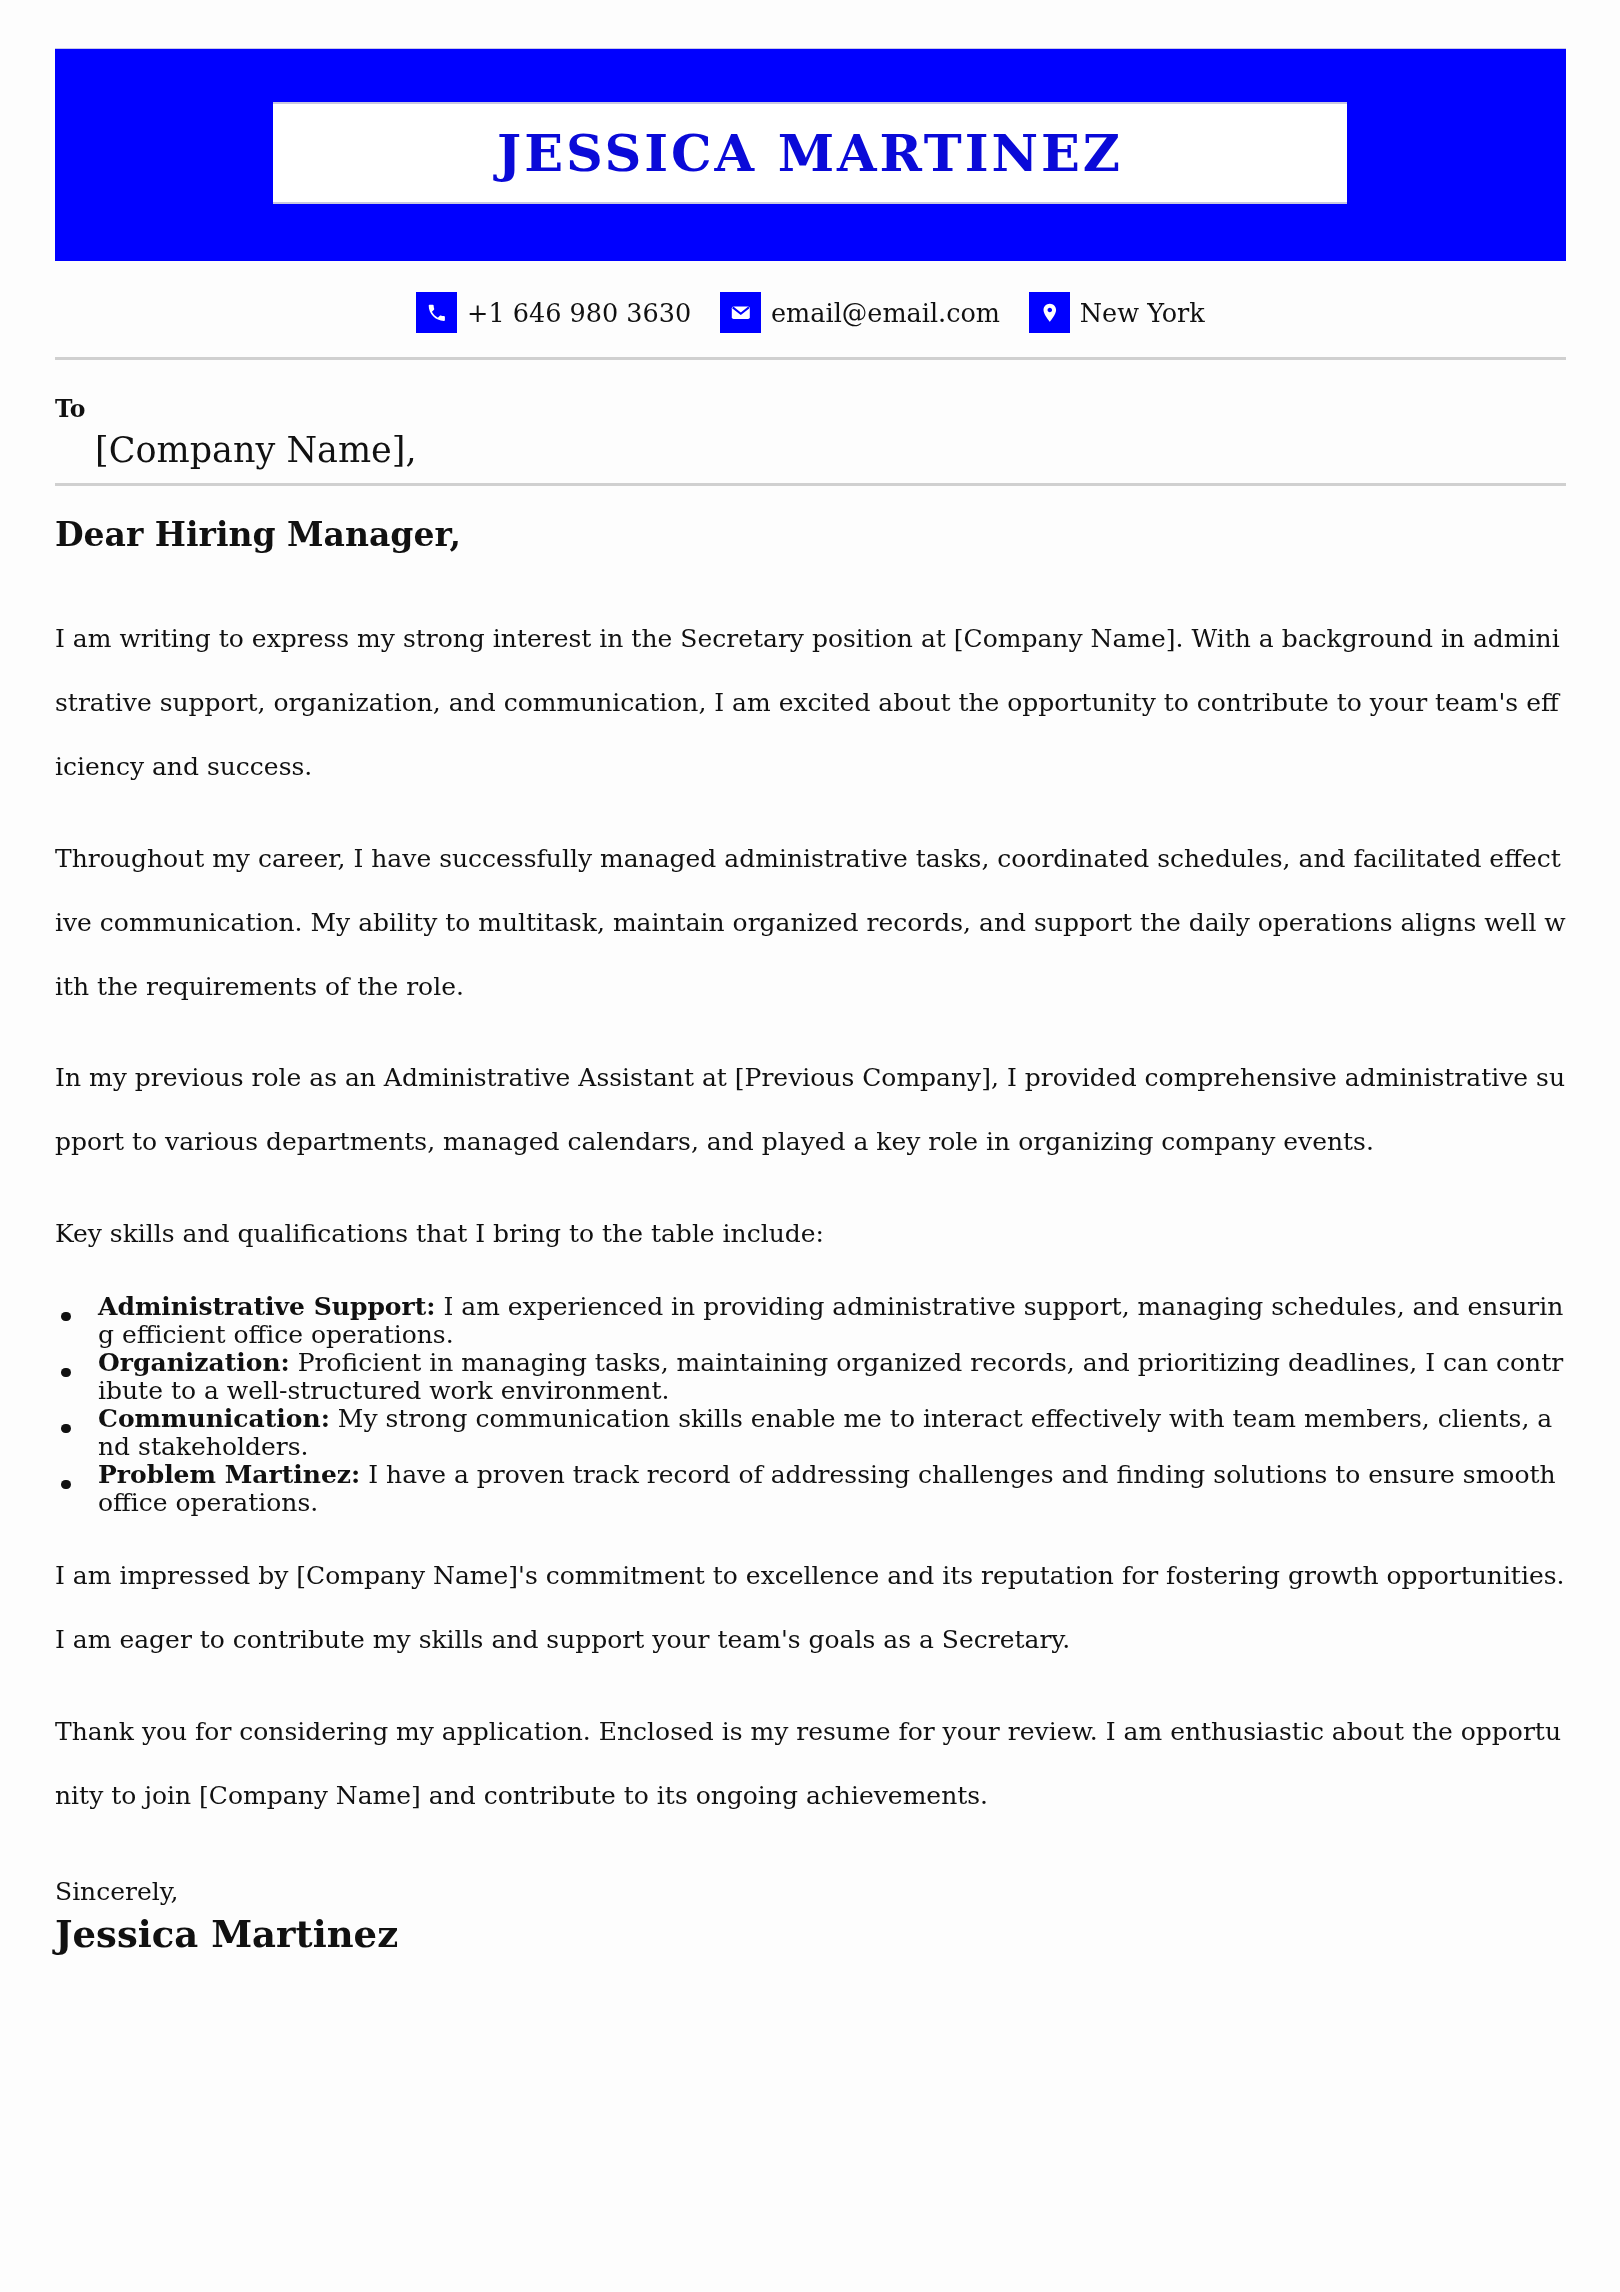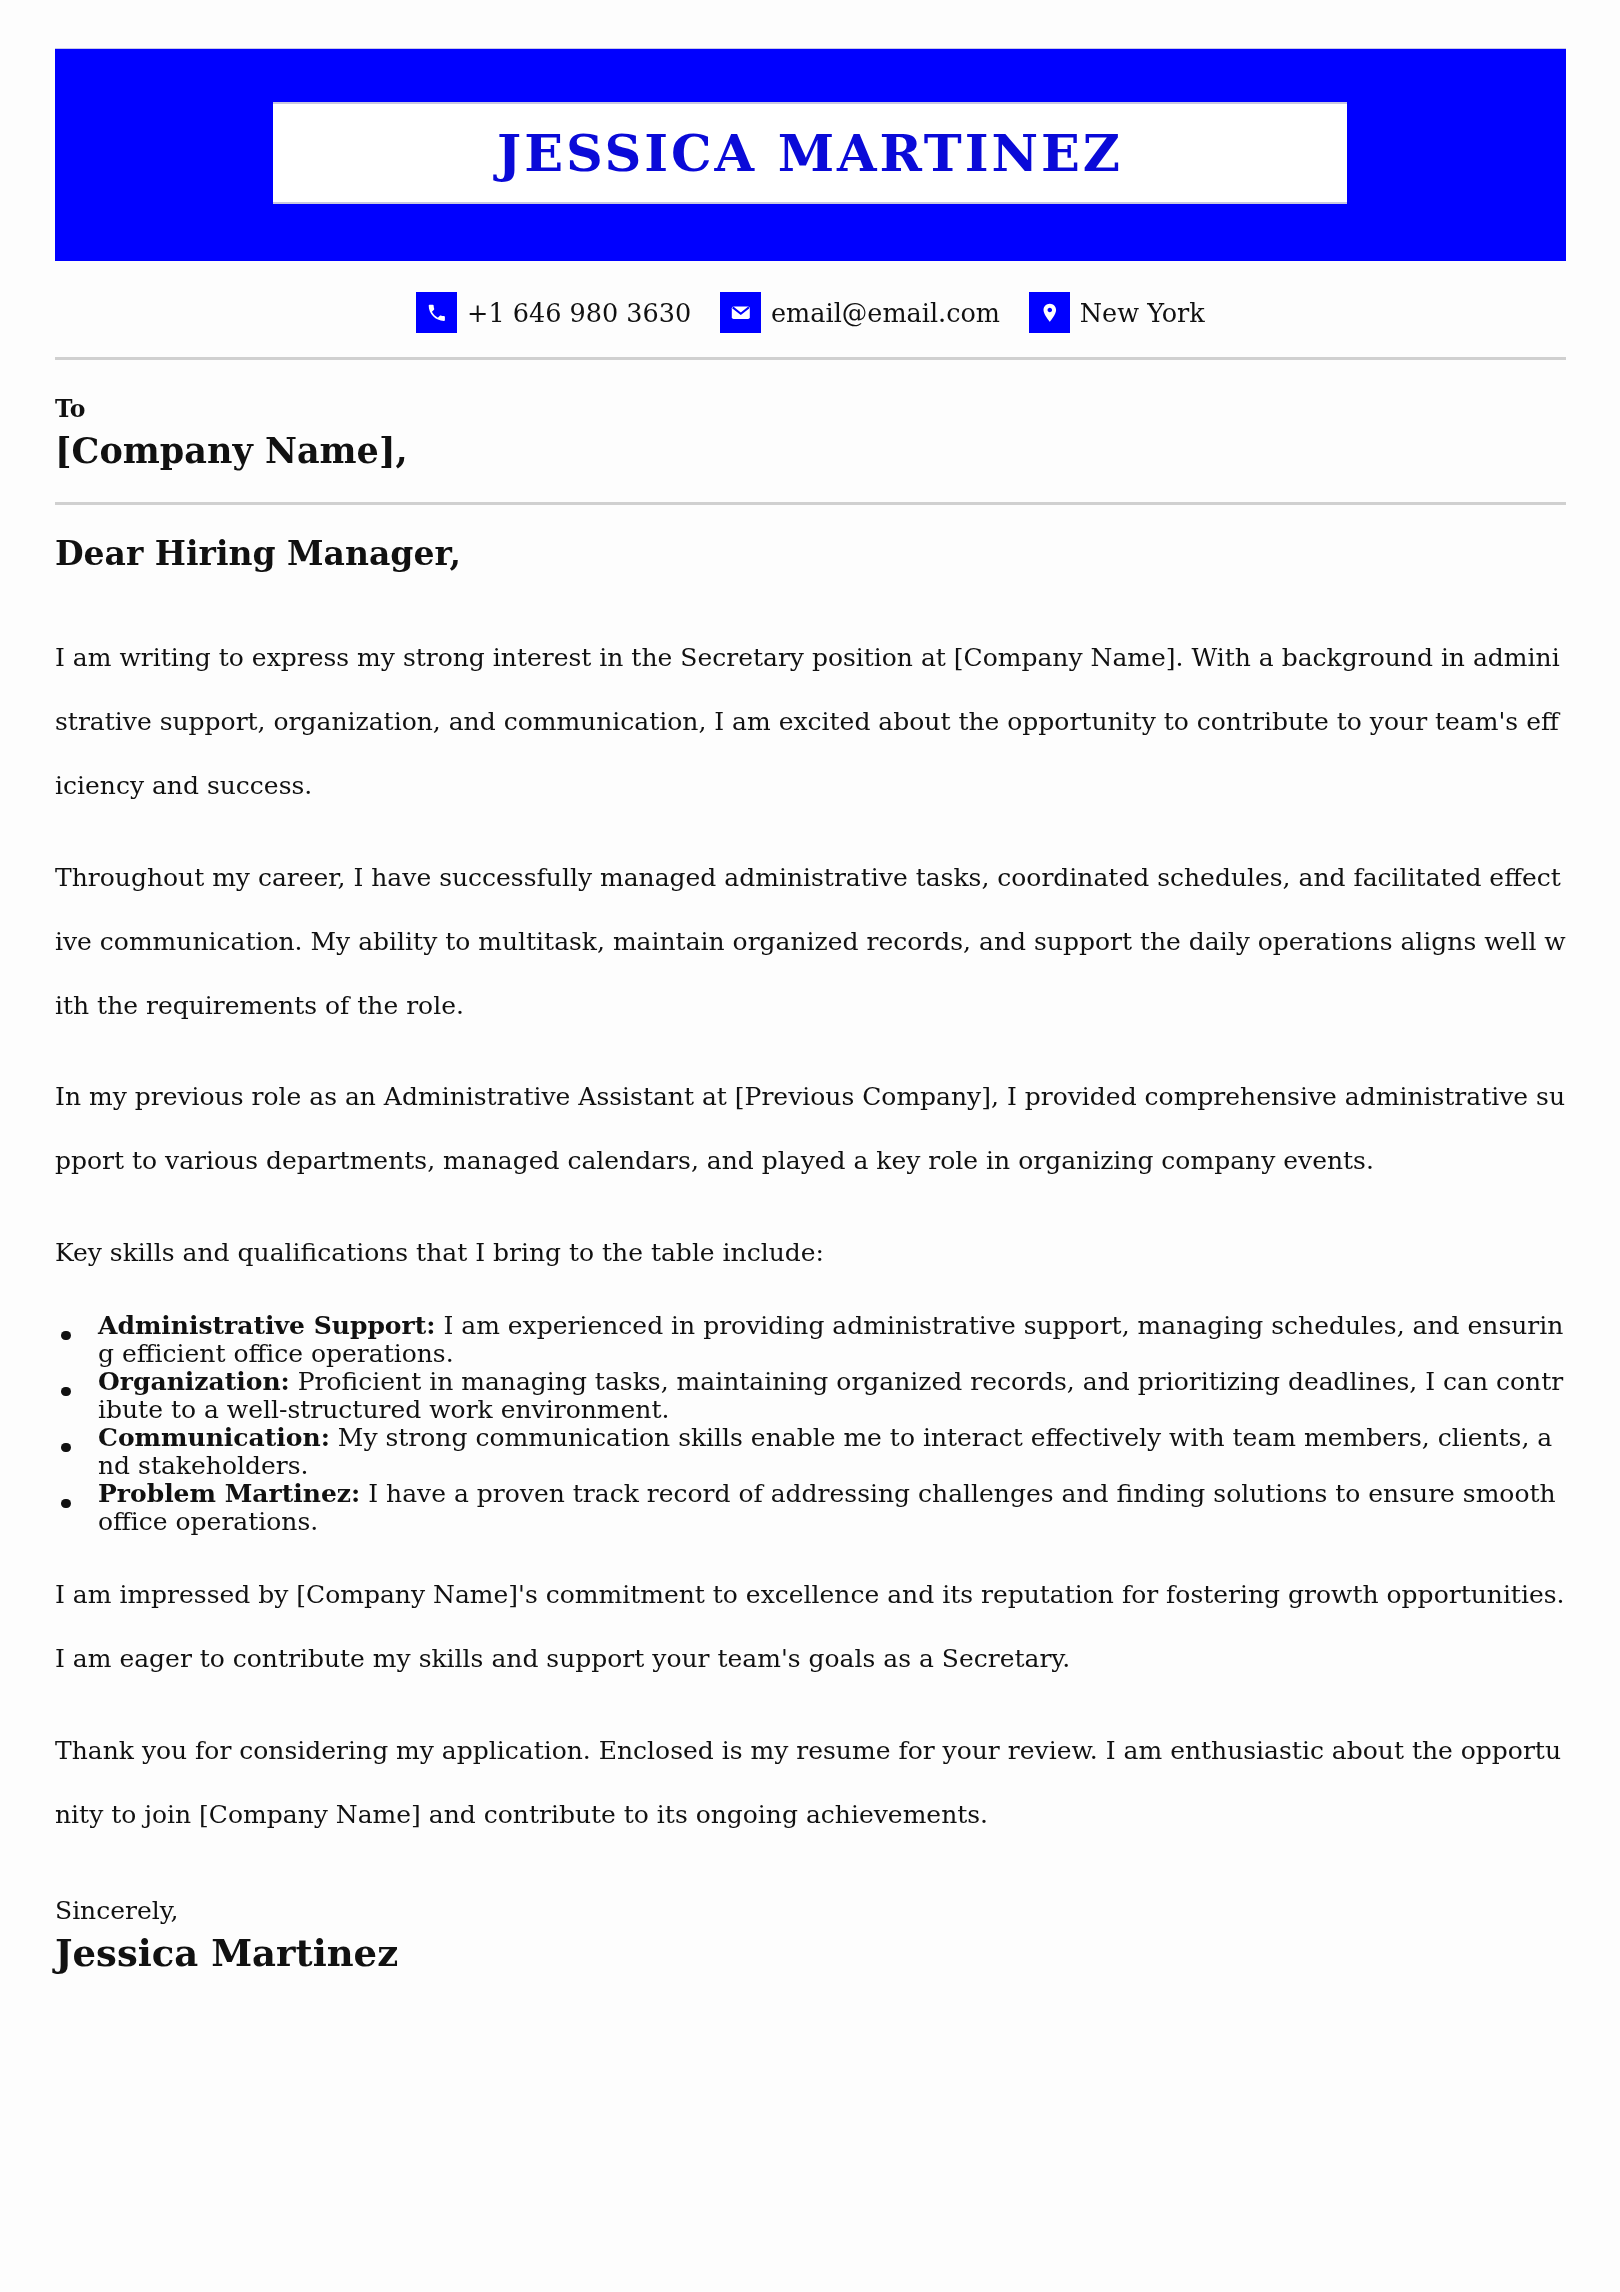--- a/index.html
+++ b/index.html
@@ -25,23 +25,23 @@
       display: flex; justify-content: center; align-items: center; gap: 29px;
       height: 88px; margin-top: 7.8px;
     }
     .contact-item { display: flex; align-items: center; gap: 9.8px; font-size: 25.5px; }
     .c-icon {
       width: 41px; height: 41px; background: #0000ff; display: inline-flex;
       align-items: center; justify-content: center;
     }
     .c-icon svg { width: 21.6px; height: 21.6px; }
     .rule { border: 0; height: 2.9px; background: #d0d0d0; margin: 0; }
-    .to-block { padding: 35px 0 31px; }
+    .to-block { padding: 35px 0 13px; }
     .to-label { font-size: 23.5px; font-weight: bold; margin-bottom: 7.8px; }
-    .company { font-size: 35px; font-weight: bold; }
+    .company { font-size: 35px; font-weight: normal; margin-left: 40px; }
     .salutation { font-size: 33px; font-weight: bold; margin: 29px 0 53px; }
     .para {
       font-size: 25px; line-height: 64px; margin: 0 0 27.4px; word-break: break-all;
     }
     ul.skills { list-style: none; margin: 0 0 27.4px; padding: 0; }
     ul.skills li {
       position: relative; padding-left: 43px; font-size: 25px; line-height: 28px;
       word-break: break-all;
     }
     ul.skills li::before {

